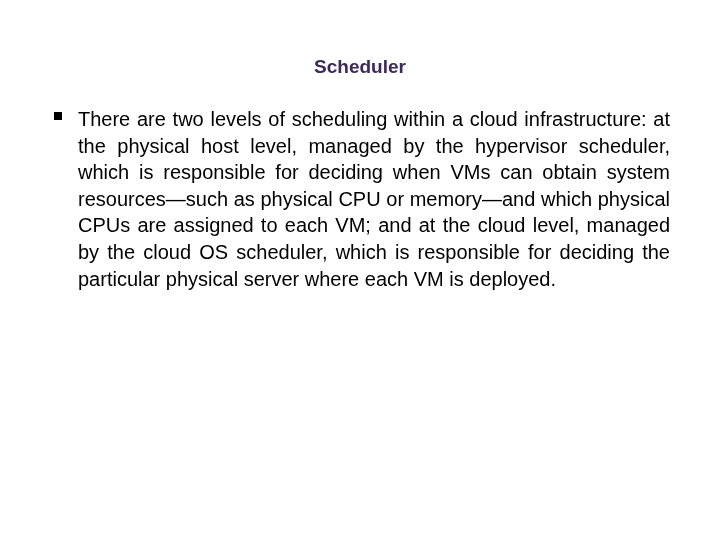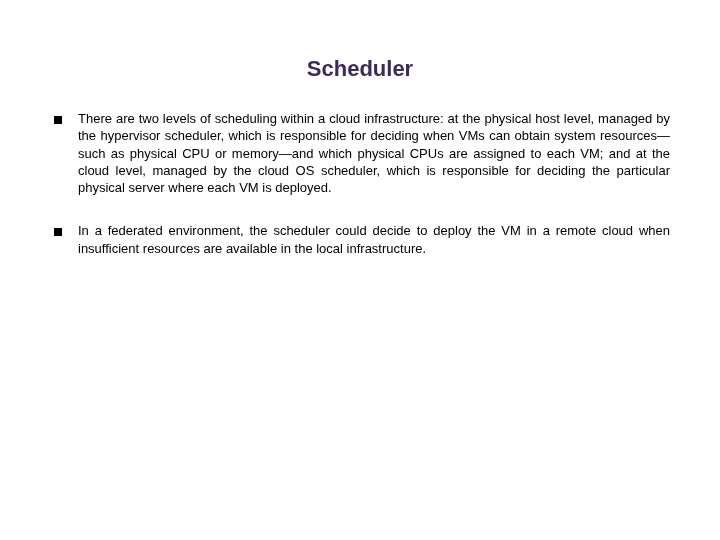--- a/index.html
+++ b/index.html
@@ -11,35 +11,35 @@
     font-family: Arial, Helvetica, sans-serif;
     color: #000000;
   }
   .slide {
     box-sizing: border-box;
     width: 720px;
     height: 540px;
     padding: 50px 50px 40px 50px;
   }
   .title {
-    font-size: 22px;
+    font-size: 19px;
     font-weight: bold;
     color: #3b2a5a;
     text-align: center;
     margin: 6px 0 28px 0;
   }
   ul.bullets {
     list-style: none;
     margin: 0;
     padding: 0;
   }
   ul.bullets > li {
     position: relative;
     padding-left: 28px;
-    font-size: 13px;
+    font-size: 20px;
     line-height: 1.33;
     text-align: justify;
     margin-bottom: 26px;
   }
   ul.bullets > li::before {
     content: "";
     position: absolute;
     left: 4px;
     top: 6px;
     width: 8px;
@@ -48,15 +48,14 @@
     border-radius: 0;
   }
 </style>
 </head>
 <body>
 
 <div class="slide">
   <div class="title">Scheduler</div>
   <ul class="bullets">
     <li>There are two levels of scheduling within a cloud infrastructure: at the physical host level, managed by the hypervisor scheduler, which is responsible for deciding when VMs can obtain system resources—such as physical CPU or memory—and which physical CPUs are assigned to each VM; and at the cloud level, managed by the cloud OS scheduler, which is responsible for deciding the particular physical server where each VM is deployed.</li>
-    <li>In a federated environment, the scheduler could decide to deploy the VM in a remote cloud when insufficient resources are available in the local infrastructure.</li>
   </ul>
 </div>
 
 </body></html>

